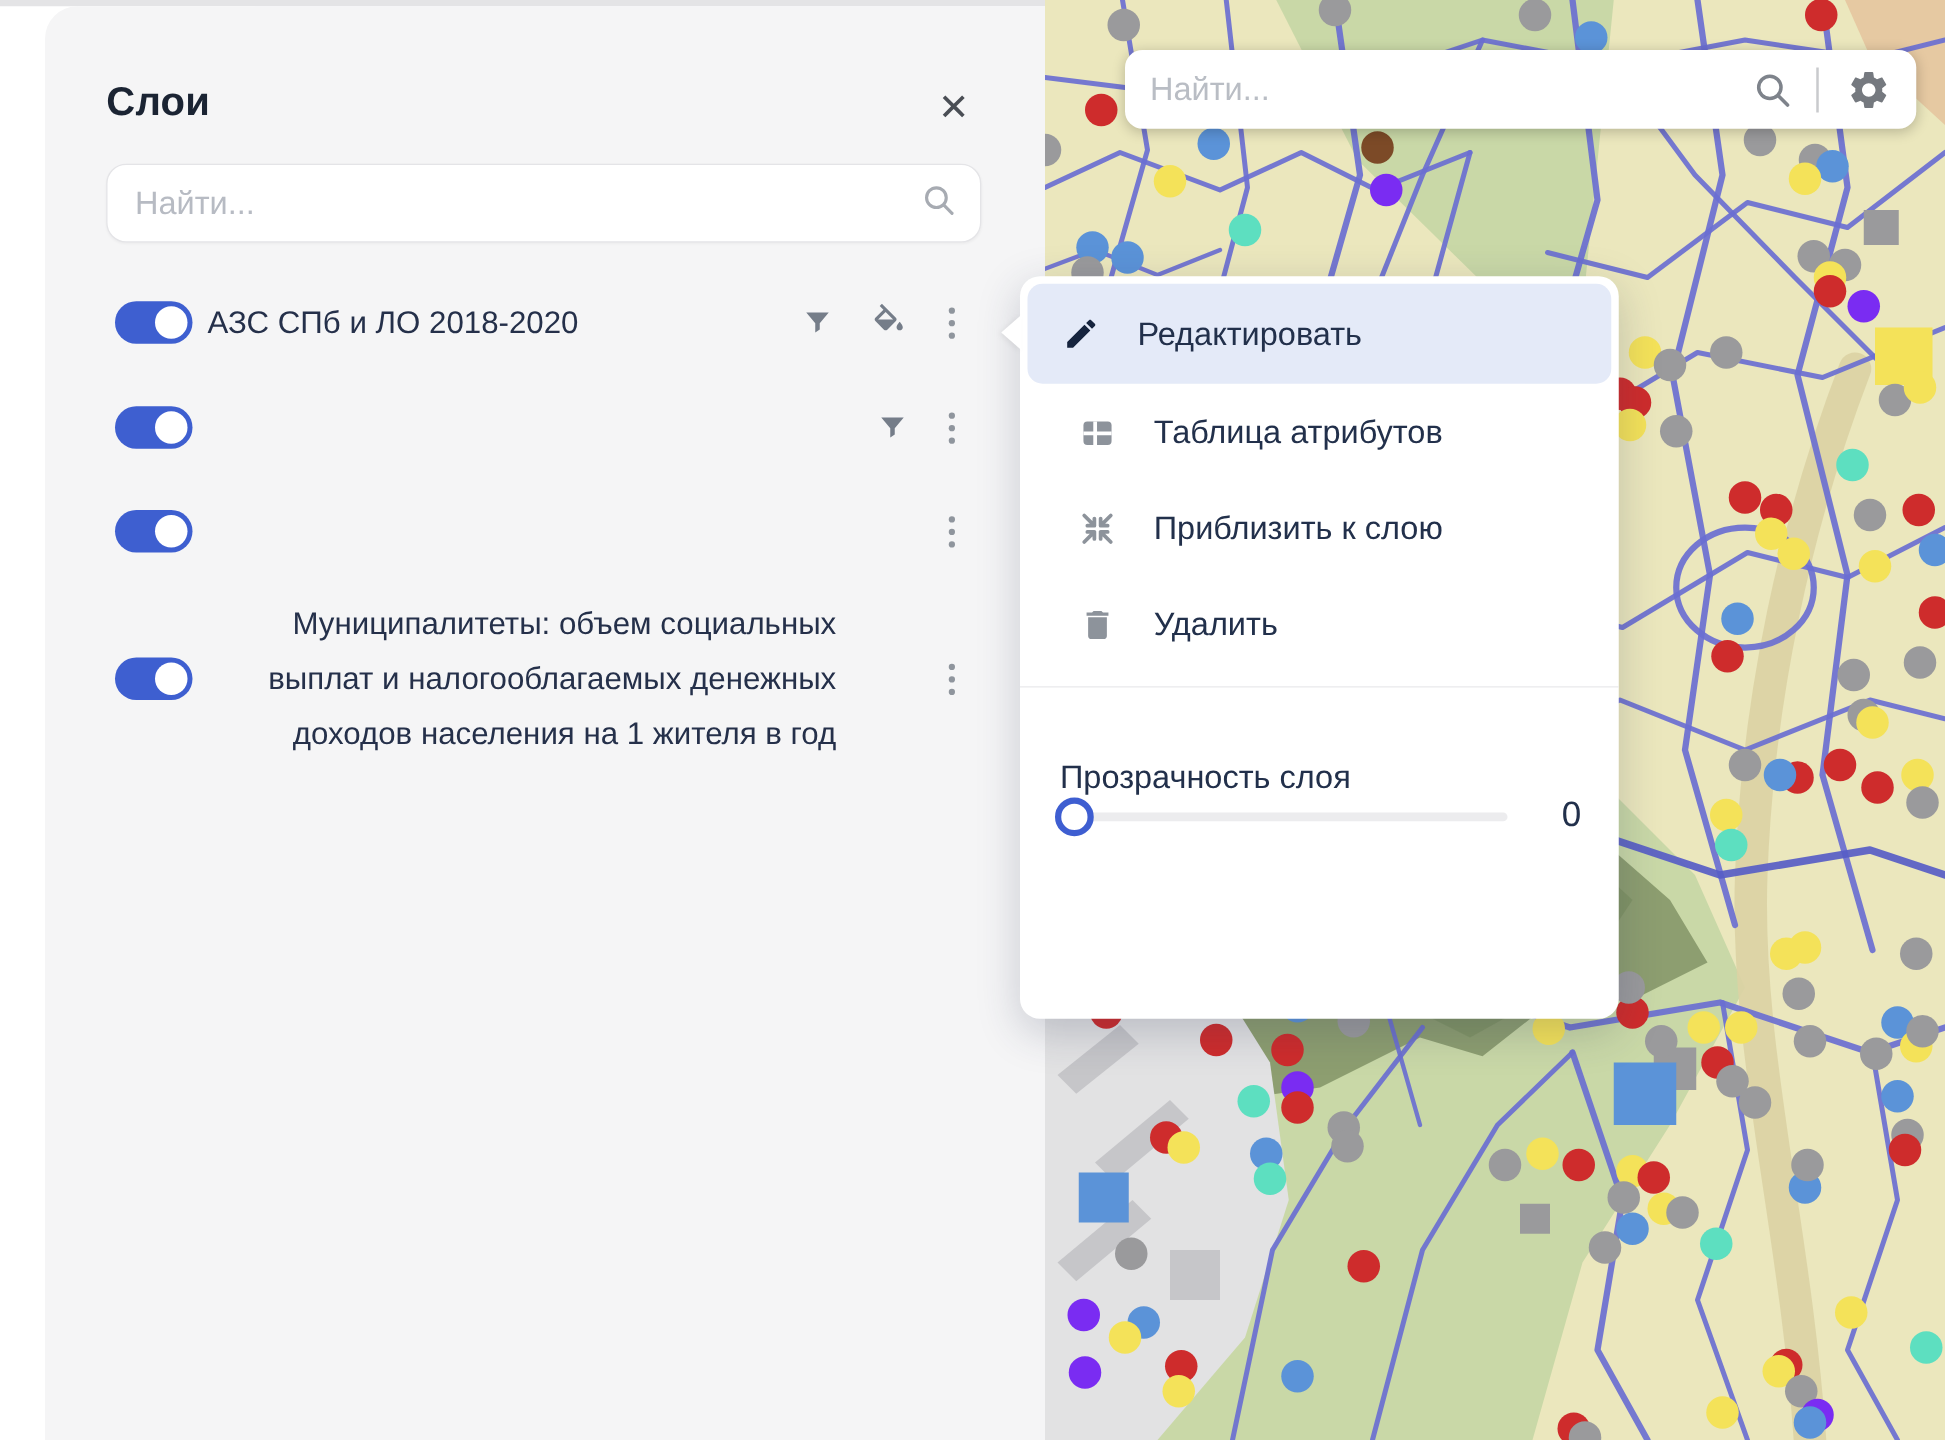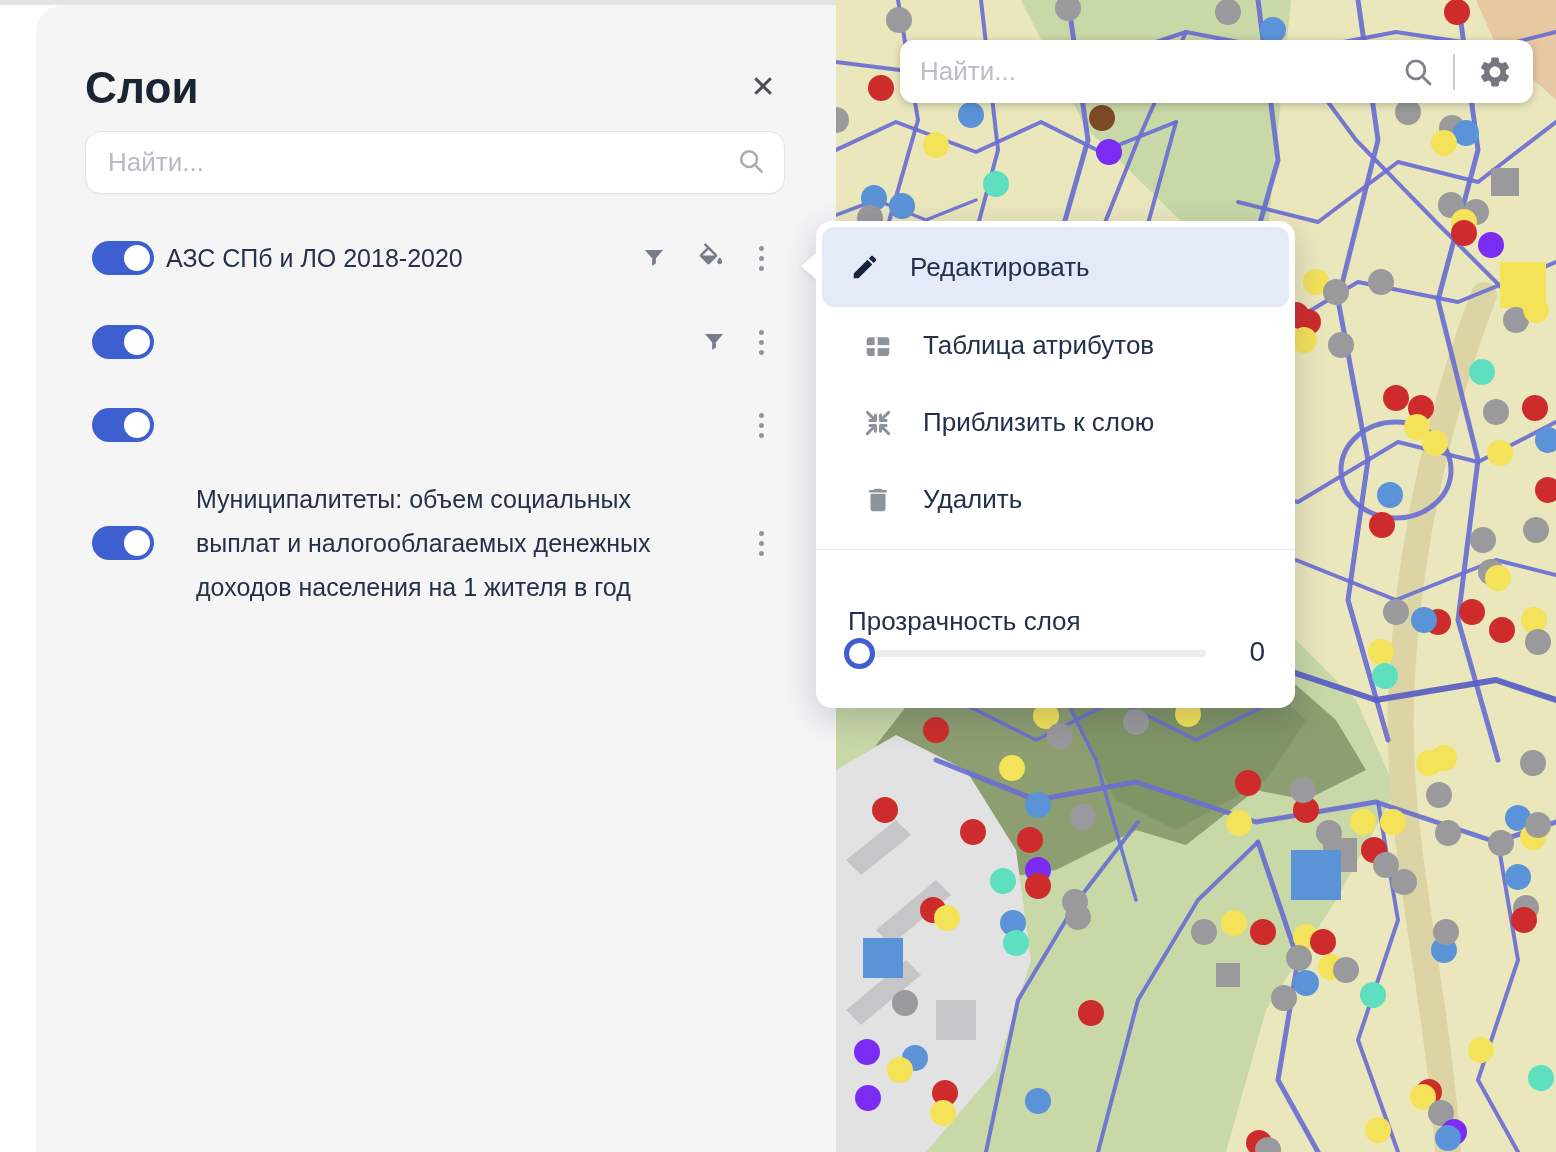--- a/index.html
+++ b/index.html
@@ -20,48 +20,48 @@
     font-family:inherit; }
   .map-bar input::placeholder { color:#b9bdc4; }
   .map-bar .vdiv { width:2px; height:36px; background:#c9cacd; margin:0 22px 0 18px; }
   .icon-btn { border:none; background:none; cursor:pointer; display:flex;
     align-items:center; justify-content:center; padding:0; }
 
   
   .top-strip { position:absolute; left:0; top:0; width:836px; height:5px; background:#e4e4e6; }
   .panel { position:absolute; left:36px; top:5px; width:800px; height:1147px;
     background:#f5f5f6; border-top-left-radius:26px; }
-  .panel-title { position:absolute; left:49px; top:58px; font-size:44px; font-weight:700;
+  .panel-title { position:absolute; left:49px; top:58px; font-size:32px; font-weight:700;
     color:#1b2433; letter-spacing:.2px; }
   .panel-close { position:absolute; left:705px; top:60px; width:44px; height:44px;
     font-size:30px; color:#4a4e55; line-height:44px; text-align:center; }
   .panel-search { position:absolute; left:49px; top:126px; width:700px; height:63px;
     background:#fff; border:1px solid #e4e4e7; border-radius:16px;
     display:flex; align-items:center; box-shadow:0 1px 2px rgba(0,0,0,.04); }
   .panel-search input { border:none; outline:none; flex:1; height:100%; font-size:26px;
     padding:0 22px; color:#3a3f48; background:transparent; border-radius:16px;
     font-family:inherit; }
   .panel-search input::placeholder { color:#b7bbc3; }
   .panel-search .mag { margin-right:18px; }
 
   .layer-row { position:absolute; left:56px; width:712px; display:flex; align-items:center; }
   .toggle { flex:none; width:62px; height:34px; border-radius:17px; background:#3e5fd0;
     position:relative; cursor:pointer; }
   .toggle .knob { position:absolute; right:4px; top:4px; width:26px; height:26px;
     border-radius:50%; background:#fff; }
   .layer-label { margin-left:12px; font-size:25px; color:#25304a; line-height:44px;
-    padding-right:135px; }
+    padding-right:135px;text-align:right; }
   .row-icons { position:absolute; right:78px; display:flex; gap:30px; align-items:center; }
   .kebab { position:absolute; right:28px; width:30px; height:44px; display:flex;
     flex-direction:column; gap:5px; align-items:center; justify-content:center; cursor:pointer;
     background:none; border:none; }
   .kebab i { width:5px; height:5px; border-radius:50%; background:#8f959d; }
 
   
-  .popup { position:absolute; left:816px; top:221px; width:479px; height:487px;
+  .popup { position:absolute; left:816px; top:221px; width:479px; height:594px;
     background:#fff; border-radius:16px; box-shadow:0 10px 34px rgba(40,50,80,.22); }
   .popup-arrow { position:absolute; left:-15px; top:31px; width:0; height:0;
     border-top:14px solid transparent; border-bottom:14px solid transparent;
     border-right:16px solid #ffffff; filter:drop-shadow(-2px 1px 2px rgba(0,0,0,.06)); }
   .menu-item { display:flex; align-items:center; height:77px; padding-left:45px;
     cursor:pointer; }
   .menu-item.hl { height:80px; margin:6px 6px 0 6px; border-radius:12px; background:#e4eaf8;
     padding-left:26px; }
   .menu-item .mi-icon { width:34px; display:flex; justify-content:center; }
   .menu-item .mi-label { margin-left:28px; font-size:26px; color:#22304b; }

